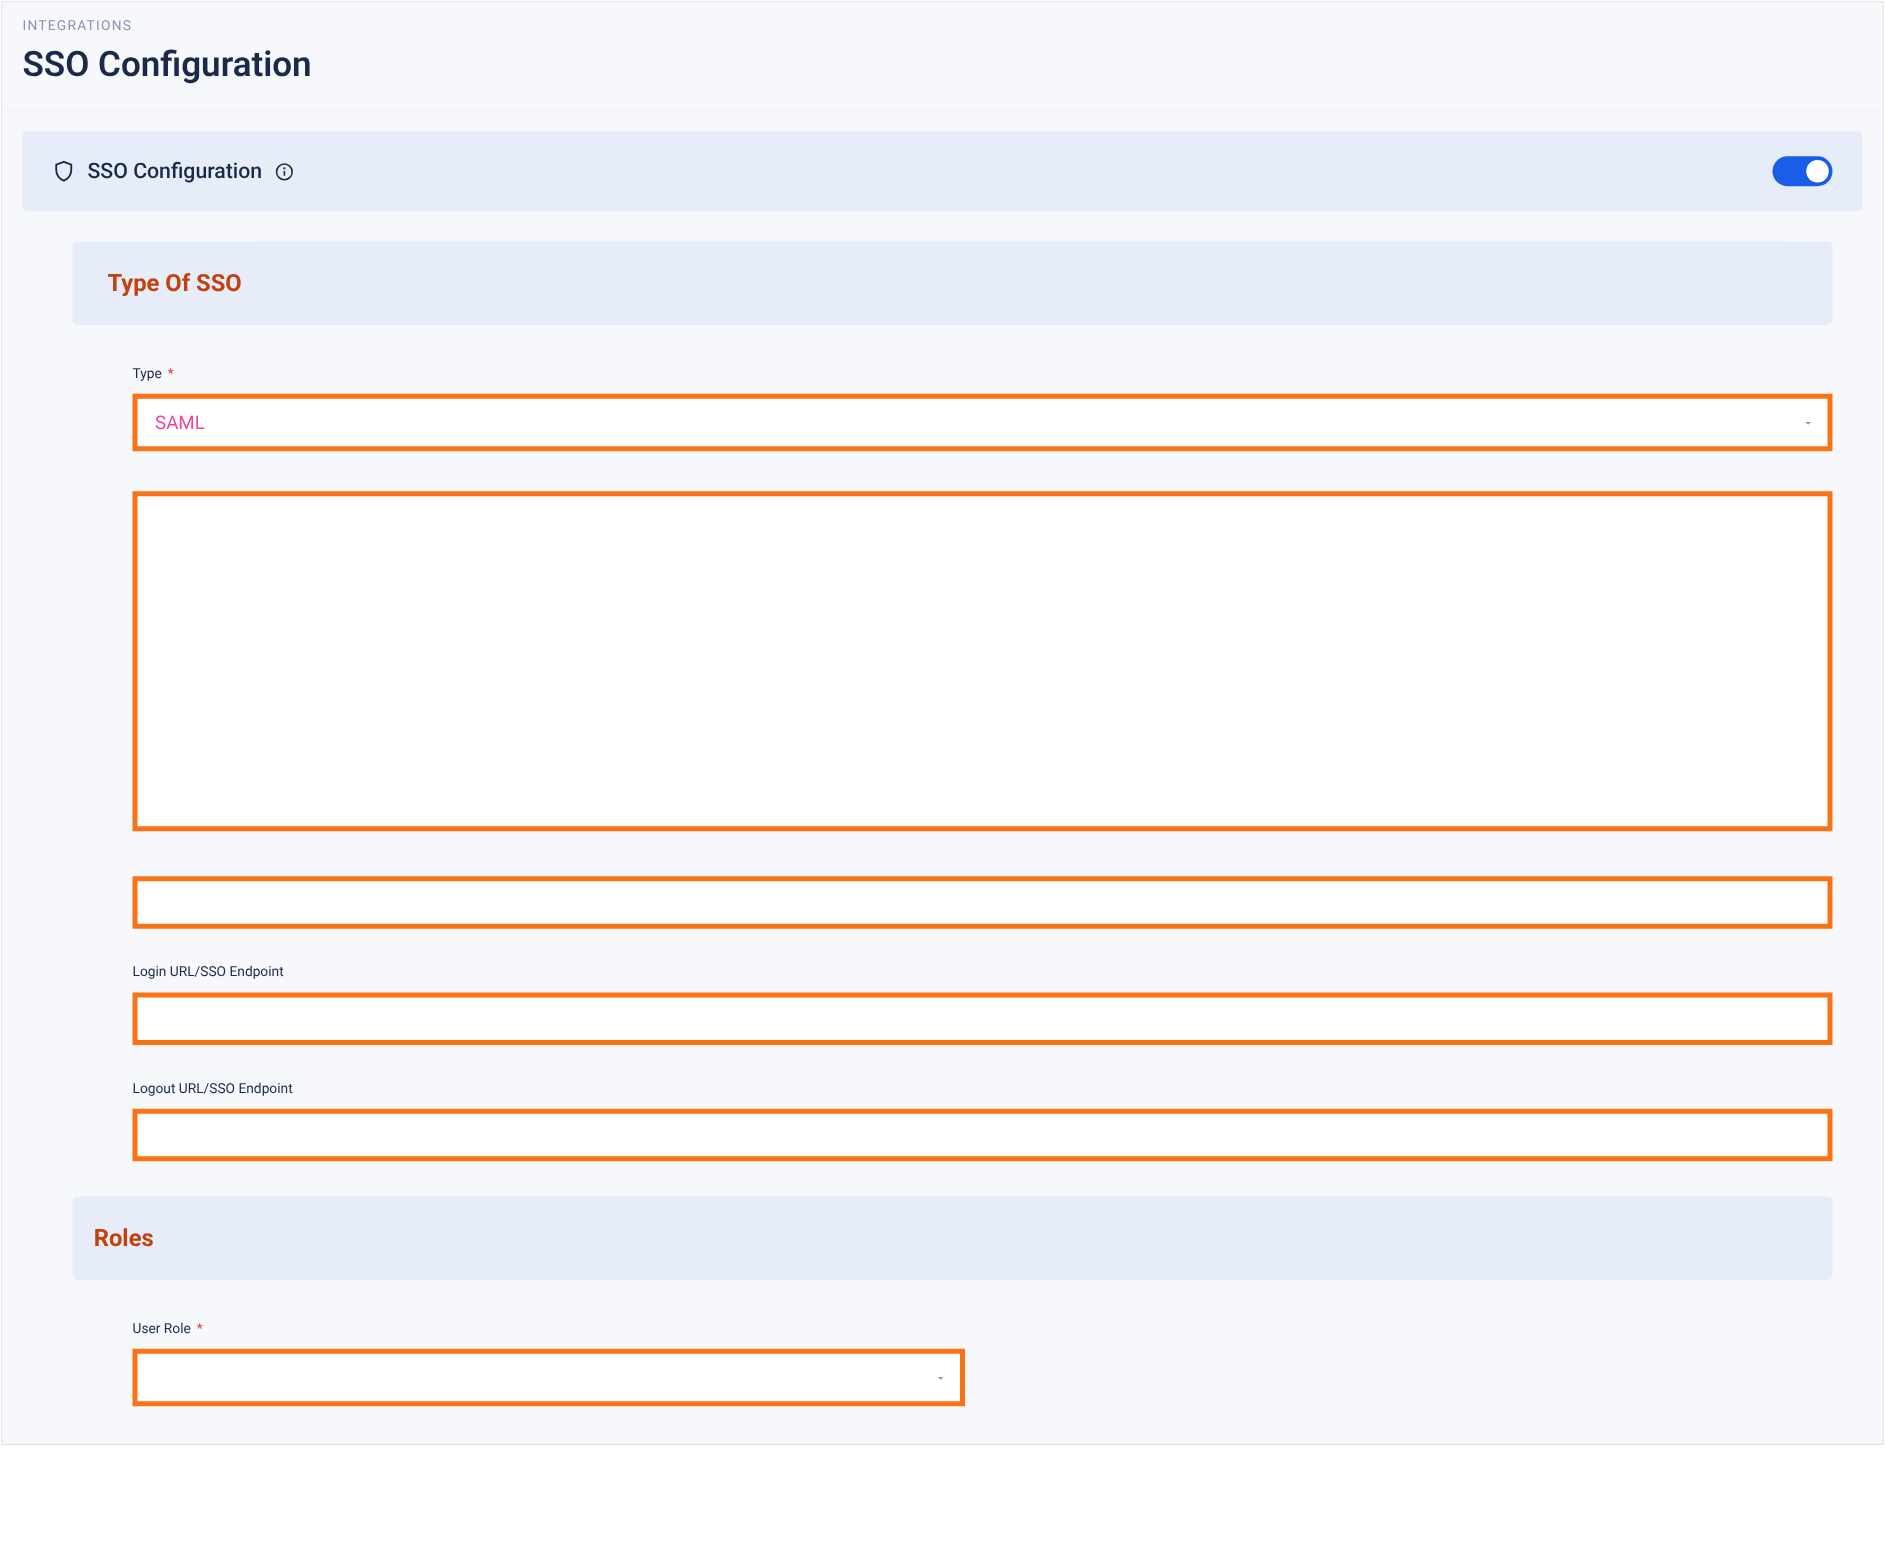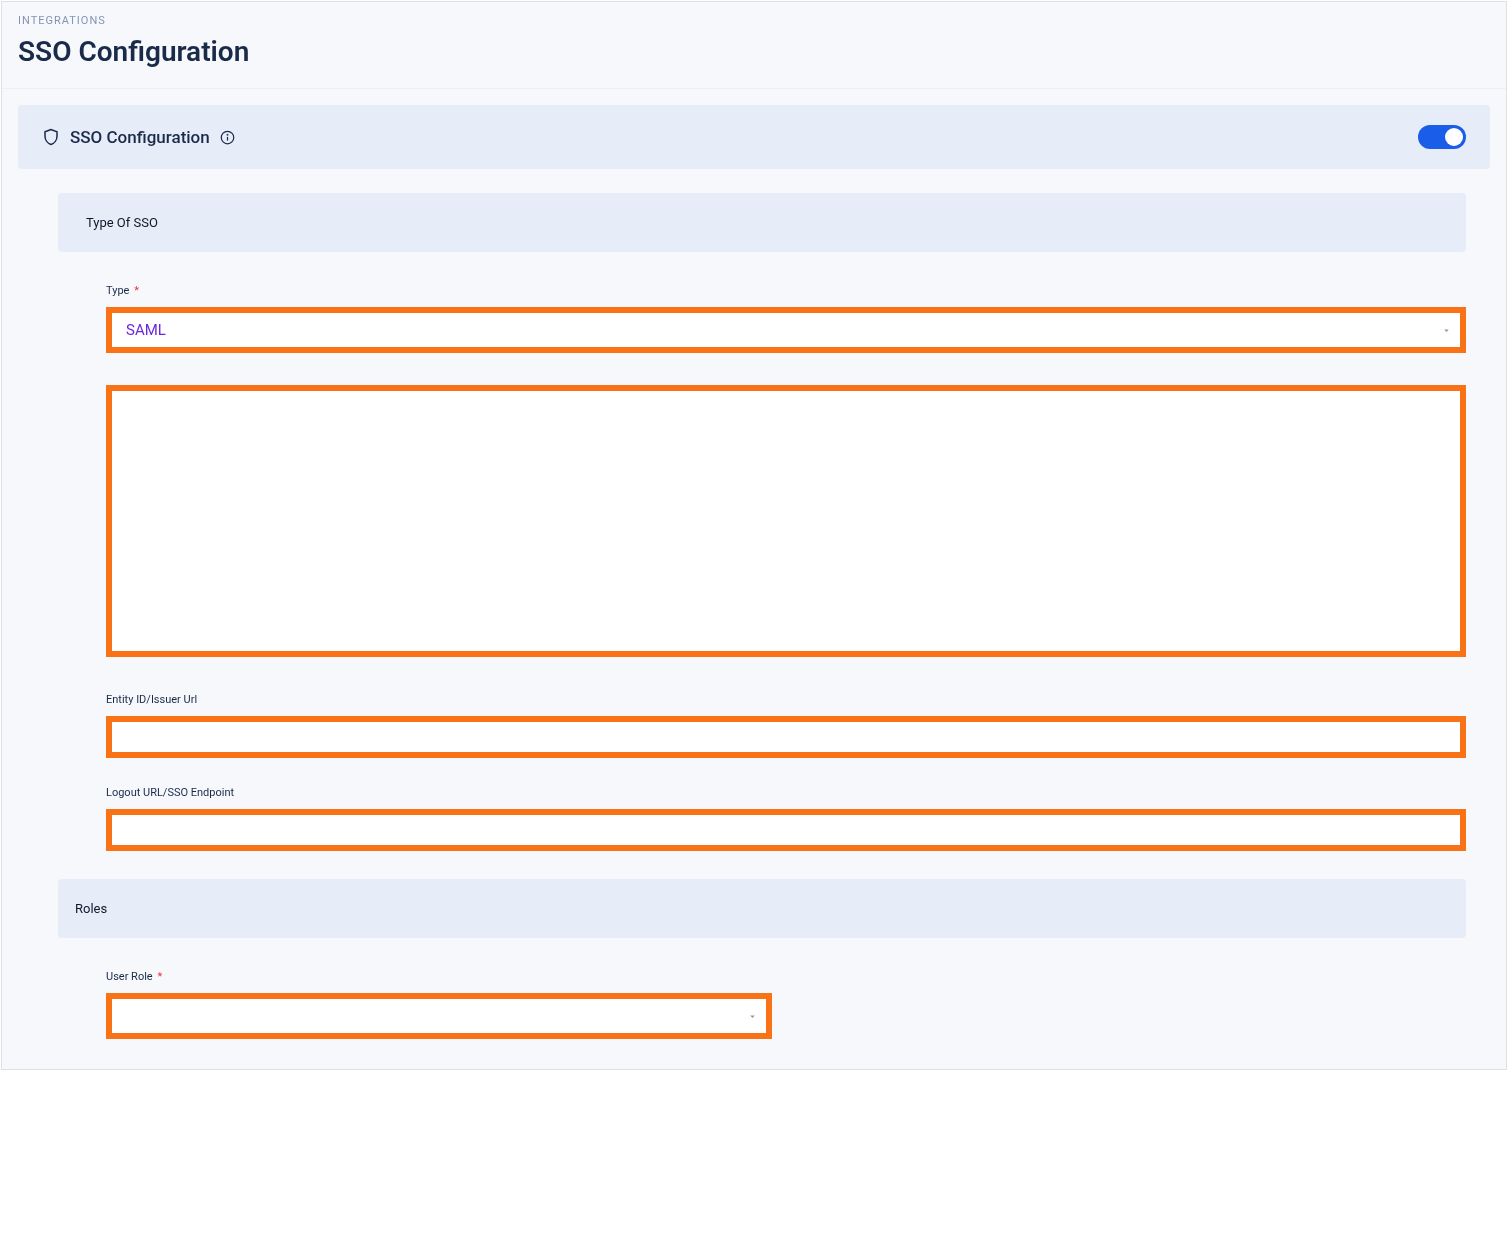--- a/index.html
+++ b/index.html
@@ -93,23 +93,23 @@
     .form-body {
       padding: 24px 24px 0 40px;
     }
     .section-header {
       background: #e7edf8;
       padding: 22px 28px;
       border-radius: 4px;
       margin-bottom: 32px;
     }
     .section-header-title {
-      font-size: 13px;
-      font-weight: 400;
-      color: #0f172a;
+      font-size: 19px;
+      font-weight: 700;
+      color: #c2410c;
     }
     .form-fields {
       padding: 0 0 0 48px;
     }
     .form-group {
       margin-bottom: 32px;
     }
     .form-group.tight {
       margin-bottom: 28px;
     }
@@ -121,24 +121,24 @@
     }
     .required {
       color: #e63946;
       margin-left: 2px;
     }
     .select-wrap {
       position: relative;
     }
     .form-select, .form-input, .form-textarea {
       width: 100%;
-      border: 6px solid #f97316;
+      border: 4px solid #f97316;
       background: #ffffff;
       font-size: 15px;
-      color: #6d28d9;
+      color: #ec4899;
       font-family: inherit;
       outline: none;
     }
     .form-select {
       height: 46px;
       padding: 0 40px 0 14px;
       appearance: none;
       -webkit-appearance: none;
       -moz-appearance: none;
     }
@@ -230,24 +230,27 @@
                 </svg>
             </span>
           </div>
         </div>
 
         <div class="form-group">
           <textarea class="form-textarea" value="" style=""></textarea>
         </div>
 
         <div class="form-group tight">
-          <label class="form-label">Entity ID/Issuer Url</label>
           <input type="text" class="form-input" value="" style="">
         </div>
 
+        <div class="form-group tight">
+          <label class="form-label">Login URL/SSO Endpoint</label>
+          <input type="text" class="form-input" value="" style="">
+        </div>
 
         <div class="form-group tight">
           <label class="form-label">Logout URL/SSO Endpoint</label>
           <input type="text" class="form-input" value="" style="">
         </div>
 
       </div>
 
       <div class="roles-section-header">
         <div class="section-header-title">Roles</div>

